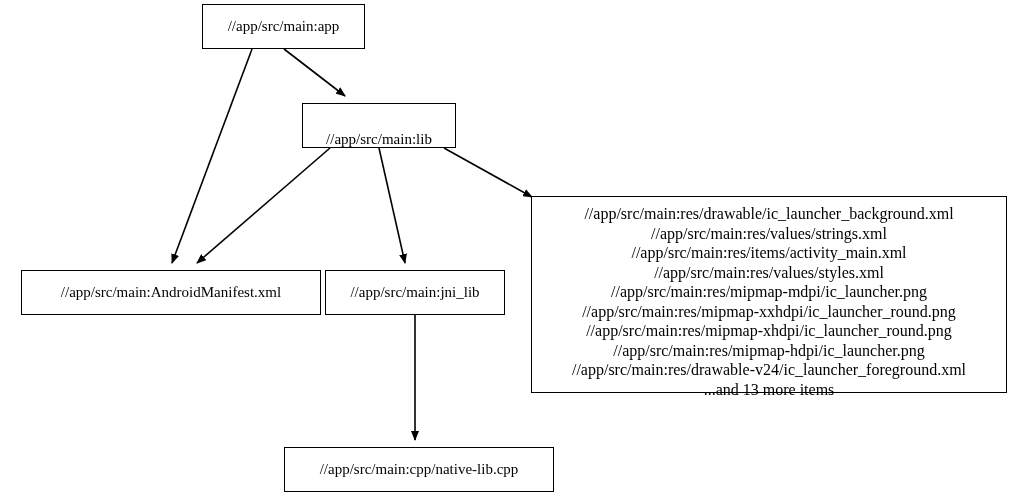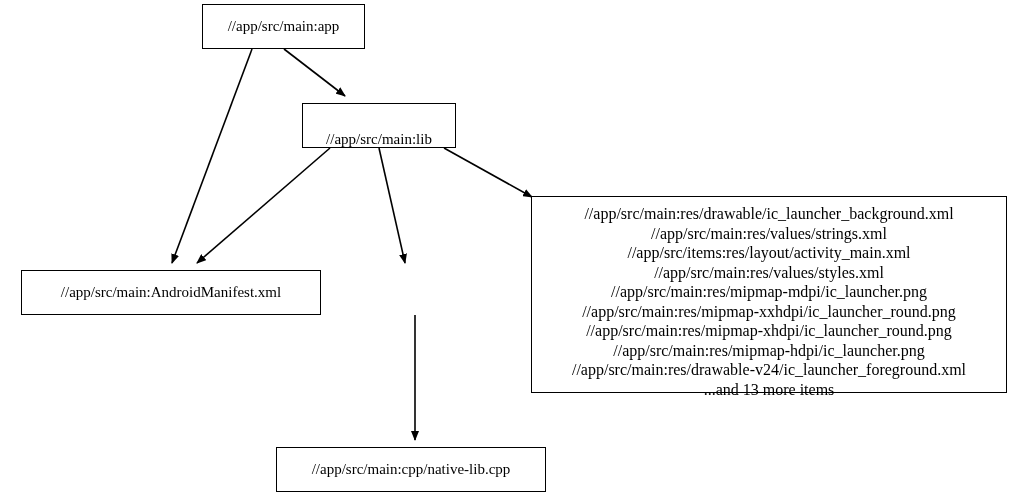--- a/index.html
+++ b/index.html
@@ -51,21 +51,21 @@
   .node-label {
     display: inline-block;
   }
 
   
   #node-app          { left: 202px; top: 4px;   width: 163px; height: 45px; }
   #node-lib          { left: 302px; top: 103px; width: 154px; height: 45px; align-items: flex-end; }
   #node-manifest     { left: 21px;   top: 270px; width: 300px; height: 45px; justify-content: center; }
   #node-jni-lib      { left: 325px; top: 270px; width: 180px; height: 45px; }
   #node-res-group    { left: 531px; top: 196px; width: 476px; height: 197px; }
-  #node-native-lib   { left: 276px; top: 447px; width: 270px; height: 45px; justify-content: center; }
+  #node-native-lib   { left: 284px; top: 447px; width: 270px; height: 45px; justify-content: center; }
 </style>
 </head>
 <body>
 
 <div id="graph-canvas">
 
   <svg class="edge-layer" viewBox="0 0 1018 496" width="1018" height="496">
     <defs>
       <marker id="arrowhead" markerWidth="10" markerHeight="8" refX="9" refY="4" orient="auto" markerUnits="userSpaceOnUse">
         <path d="M0,0 L10,4 L0,8 z" fill="#000000"></path>
@@ -90,29 +90,32 @@
   </div>
 
   <div class="node" id="node-lib">
     <span class="node-label">//app/src/main:lib</span>
   </div>
 
   <div class="node" id="node-manifest">
     <span class="node-label">//app/src/main:AndroidManifest.xml</span>
   </div>
 
+  <div class="node" id="node-jni-lib">
+    <span class="node-label">//app/src/main:jni_lib</span>
+  </div>
 
   <div class="node" id="node-native-lib">
     <span class="node-label">//app/src/main:cpp/native-lib.cpp</span>
   </div>
 
   <div class="node multiline" id="node-res-group">
     <span class="line">//app/src/main:res/drawable/ic_launcher_background.xml</span>
     <span class="line">//app/src/main:res/values/strings.xml</span>
-    <span class="line">//app/src/items:res/layout/activity_main.xml</span>
+    <span class="line">//app/src/main:res/items/activity_main.xml</span>
     <span class="line">//app/src/main:res/values/styles.xml</span>
     <span class="line">//app/src/main:res/mipmap-mdpi/ic_launcher.png</span>
     <span class="line">//app/src/main:res/mipmap-xxhdpi/ic_launcher_round.png</span>
     <span class="line">//app/src/main:res/mipmap-xhdpi/ic_launcher_round.png</span>
     <span class="line">//app/src/main:res/mipmap-hdpi/ic_launcher.png</span>
     <span class="line">//app/src/main:res/drawable-v24/ic_launcher_foreground.xml</span>
     <span class="line">...and 13 more items</span>
   </div>
 
 </div>

